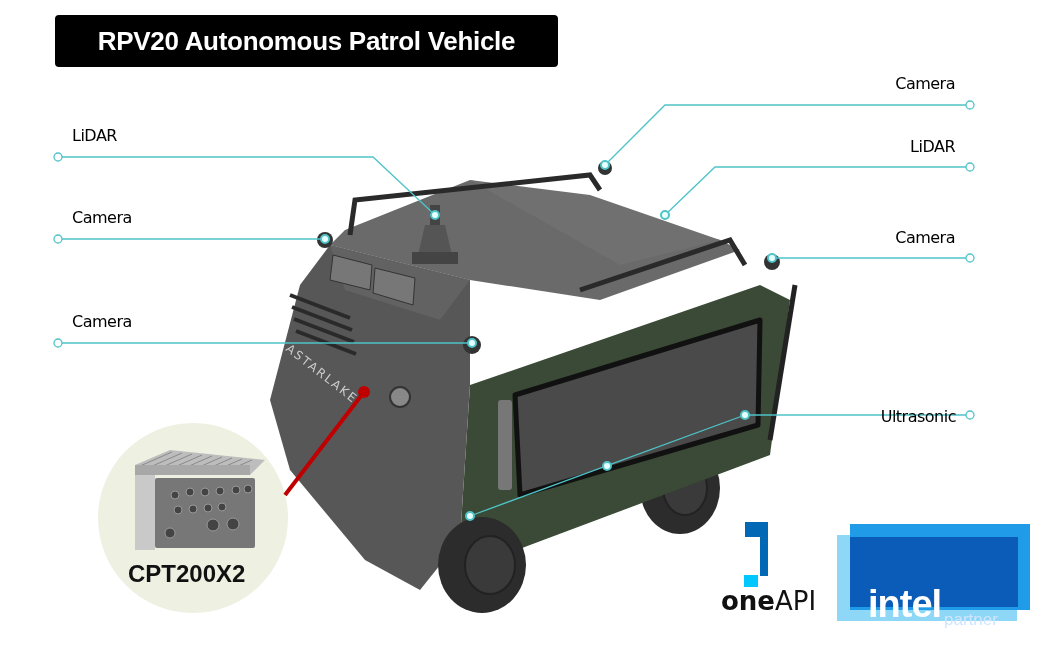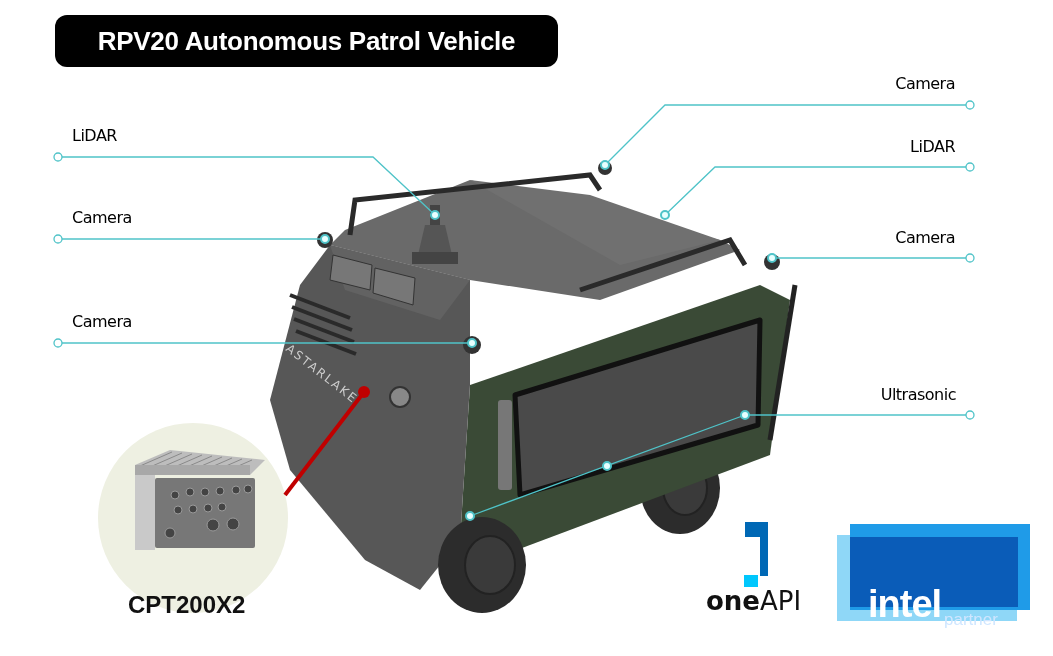--- a/index.html
+++ b/index.html
@@ -1,23 +1,23 @@
 <!DOCTYPE html>
 <html><head>
 <meta charset="utf-8">
 <style>
   html,body{margin:0;padding:0;background:#fff;}
   body{width:1053px;height:656px;position:relative;overflow:hidden;font-family:"DejaVu Sans","Liberation Sans",sans-serif;}
-  .title-box{position:absolute;left:55px;top:15px;width:503px;height:52px;background:#000;border-radius:12px;display:flex;align-items:center;justify-content:center;}
+  .title-box{position:absolute;left:55px;top:15px;width:503px;height:52px;background:#000;border-radius:4px;display:flex;align-items:center;justify-content:center;}
   .title-box span{color:#fff;font-family:"Liberation Sans",sans-serif;font-weight:bold;font-size:26px;letter-spacing:-0.3px;}
   .label{position:absolute;font-size:16px;color:#000;font-family:"DejaVu Sans",sans-serif;letter-spacing:-0.5px;}
   .label.right{text-align:right;}
   svg.overlay{position:absolute;left:0;top:0;}
-  .cpt-label{position:absolute;left:128px;top:591px;font-family:"Liberation Sans",sans-serif;font-weight:bold;font-size:24px;color:#111;}
-  .oneapi-text{position:absolute;left:706px;top:586px;font-size:26px;color:#111;font-family:"DejaVu Sans",sans-serif;}
+  .cpt-label{position:absolute;left:128px;top:560px;font-family:"Liberation Sans",sans-serif;font-weight:bold;font-size:24px;color:#111;}
+  .oneapi-text{position:absolute;left:721px;top:586px;font-size:26px;color:#111;font-family:"DejaVu Sans",sans-serif;}
   .oneapi-text b{font-weight:bold;}
   .intel-word{position:absolute;left:868px;top:583px;color:#fff;font-family:"Liberation Sans",sans-serif;font-weight:bold;font-size:38px;letter-spacing:-1px;}
   .intel-partner{position:absolute;left:944px;top:568px;color:#cfe6ff;font-family:"Liberation Sans",sans-serif;font-size:17px;margin-top:42px;}
 </style>
 </head>
 <body>
 
 <div class="title-box">
   <span>RPV20 Autonomous Patrol Vehicle</span>
 </div>
@@ -155,20 +155,20 @@
     <rect x="850" y="537" width="168" height="70" fill="#0a5cb8"></rect>
   </g>
 </svg>
 
 <div class="label" style="left:72px;top:126px;">LiDAR</div>
 <div class="label" style="left:72px;top:208px;">Camera</div>
 <div class="label" style="left:72px;top:312px;">Camera</div>
 <div class="label right" style="right:98px;top:74px;">Camera</div>
 <div class="label right" style="right:98px;top:137px;">LiDAR</div>
 <div class="label right" style="right:98px;top:228px;">Camera</div>
-<div class="label right" style="right:97px;top:385px;">Ultrasonic</div>
+<div class="label right" style="right:97px;top:407px;">Ultrasonic</div>
 
 <div class="cpt-label">CPT200X2</div>
 
 <div class="oneapi-text"><b>one</b><span>API</span></div>
 
 <div class="intel-word">intel</div>
 <div class="intel-partner">partner</div>
 
 </body></html>

